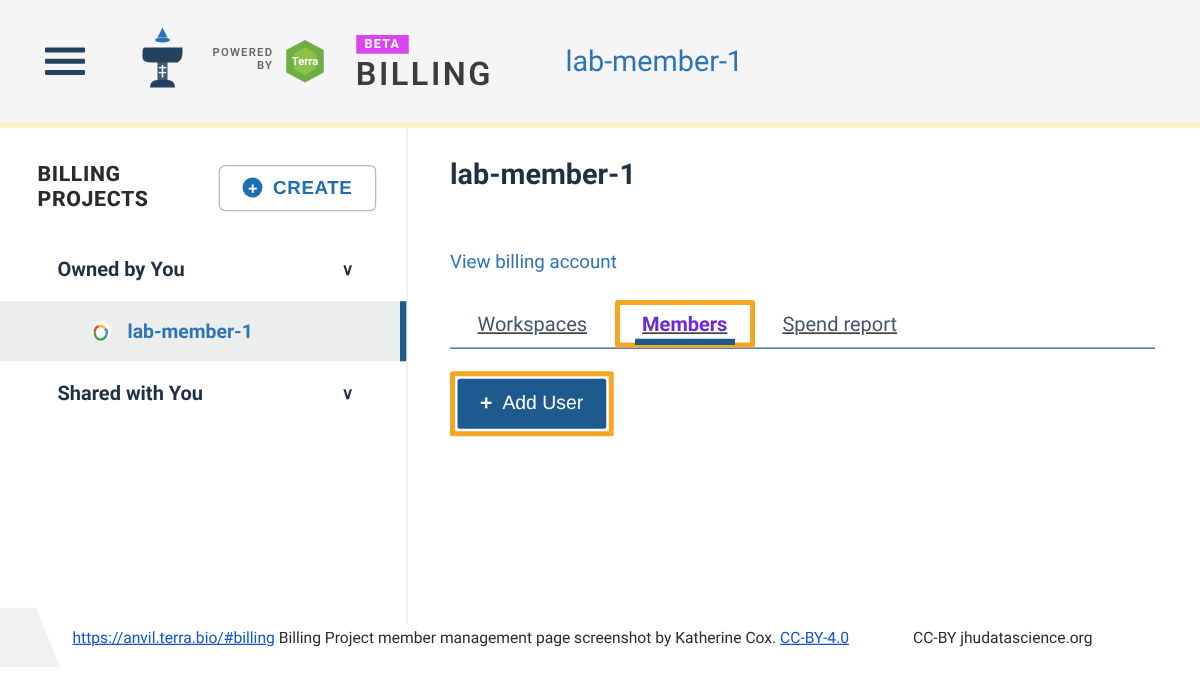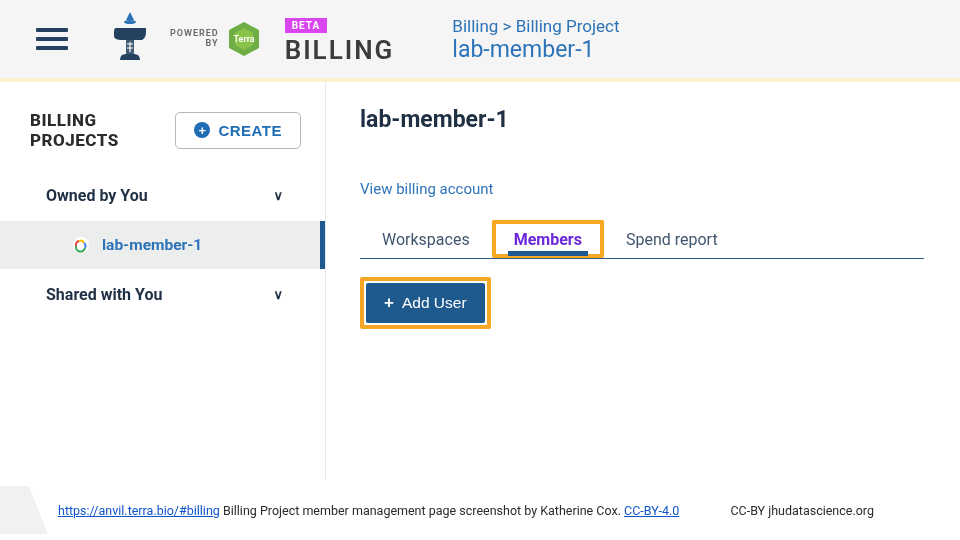--- a/index.html
+++ b/index.html
@@ -1,18 +1,18 @@
 <!DOCTYPE html>
 <html><head>
 <meta charset="utf-8">
 <style>
 * { margin: 0; padding: 0; box-sizing: border-box; }
 body { font-family: -apple-system, BlinkMacSystemFont, "Segoe UI", Roboto, sans-serif; width: 960px; height: 540px; background: #fff; overflow: hidden; position: relative; }
 
-.header { height: 82px; background: #f4f5f4; display: flex; align-items: center; padding: 0 20px 0 36px; border-bottom: 4px solid #fbf2cc; }
+.header { height: 102px; background: #f4f5f4; display: flex; align-items: center; padding: 0 20px 0 36px; border-bottom: 4px solid #fbf2cc; }
 .hamburger { width: 32px; margin-right: 40px; cursor: pointer; }
 .hamburger div { height: 4px; background: #24415f; margin: 5px 0; border-radius: 1px; }
 .anvil-logo { margin-right: 18px; }
 .powered { font-size: 9px; color: #666; letter-spacing: 1px; line-height: 1.1; font-weight: 600; margin-right: 6px; text-align: right; }
 .terra-hex { width: 38px; height: 38px; position: relative; margin-right: 22px; }
 .beta-badge { background: #d946ef; color: #fff; font-size: 10px; font-weight: 700; padding: 2px 7px; letter-spacing: 1px; margin-bottom: 2px; display: inline-block; }
 .billing-title { font-size: 26px; font-weight: 600; color: #3c3c3c; letter-spacing: 2px; }
 .breadcrumb-block { margin-left: 58px; }
 .breadcrumb { font-size: 17px; color: #2d73b8; }
 .project-name-big { font-size: 23px; color: #2d73b8; font-weight: 400; }
@@ -29,21 +29,21 @@
 .chev { font-size: 13px; color: #1f3044; }
 
 .project-item { display: flex; align-items: center; gap: 12px; padding: 15px 20px 15px 68px; font-size: 15.5px; color: #2d73b8; cursor: pointer; border-left: 4px solid transparent; }
 .project-item.selected { background: #eceeee; font-weight: 700; border-right: 5px solid #1e5a8e; }
 .gcloud-icon { width: 18px; height: 18px; position: relative; }
 
 .content { flex: 1; padding: 24px 36px 0 34px; }
 .proj-title { font-size: 23px; font-weight: 700; color: #1f3044; margin-bottom: 6px; }
 .view-billing { font-size: 15px; color: #2d73b8; cursor: pointer; display: inline-block; margin-bottom: 22px; margin-top: 41px; }
 
-.tabs { display: flex; align-items: center; border-bottom: 1.5px solid #2a5a86; gap: 0; }
+.tabs { display: flex; align-items: center; border-bottom: 1.5px solid #2a5a86; gap: 0; text-decoration: underline; }
 .tab { padding: 10px 22px 9px; font-size: 16px; color: #40566e; cursor: pointer; position: relative; }
 .tab.active { color: #6d28d9; font-weight: 700; }
 .tab.active::after { content: ""; position: absolute; left: 12px; right: 12px; bottom: -1.5px; height: 5px; background: #1e5a8e; }
 .tab.highlighted { border: 4px solid #f5a623; padding: 6px 18px 5px; border-radius: 2px; }
 
 .add-user-wrap { margin-top: 18px; display: inline-block; border: 4px solid #f5a623; padding: 2px; border-radius: 2px; }
 .add-user-btn { background: #1e5a8e; color: #fff; border: none; font-size: 15.5px; font-weight: 500; padding: 10px 18px; display: flex; align-items: center; gap: 8px; cursor: pointer; border-radius: 2px; }
 .add-user-btn .plus { font-size: 17px; font-weight: 700; }
 
 .table { margin-top: 24px; }
@@ -86,21 +86,20 @@
       <polygon points="19,2 34,10 34,28 19,36 4,28 4,10" fill="#6fae44"></polygon>
       <polygon points="19,8 28,13 28,25 19,30 10,25 10,13" fill="#8bc34a"></polygon>
       <text x="19" y="22" text-anchor="middle" fill="#fff" font-size="9" font-weight="600">Terra</text>
     </svg>
   </div>
   <div>
     <span class="beta-badge">BETA</span>
     <div class="billing-title">BILLING</div>
   </div>
   <div class="breadcrumb-block">
-    <div class="breadcrumb">Billing &gt; Billing Project</div>
     <div class="project-name-big">lab-member-1</div>
   </div>
 </div>
 
 <div class="main">
   <div class="sidebar">
     <div class="sidebar-head">
       <div class="sidebar-title">BILLING PROJECTS</div>
       <button class="create-btn">
         <span class="create-plus">+</span>

